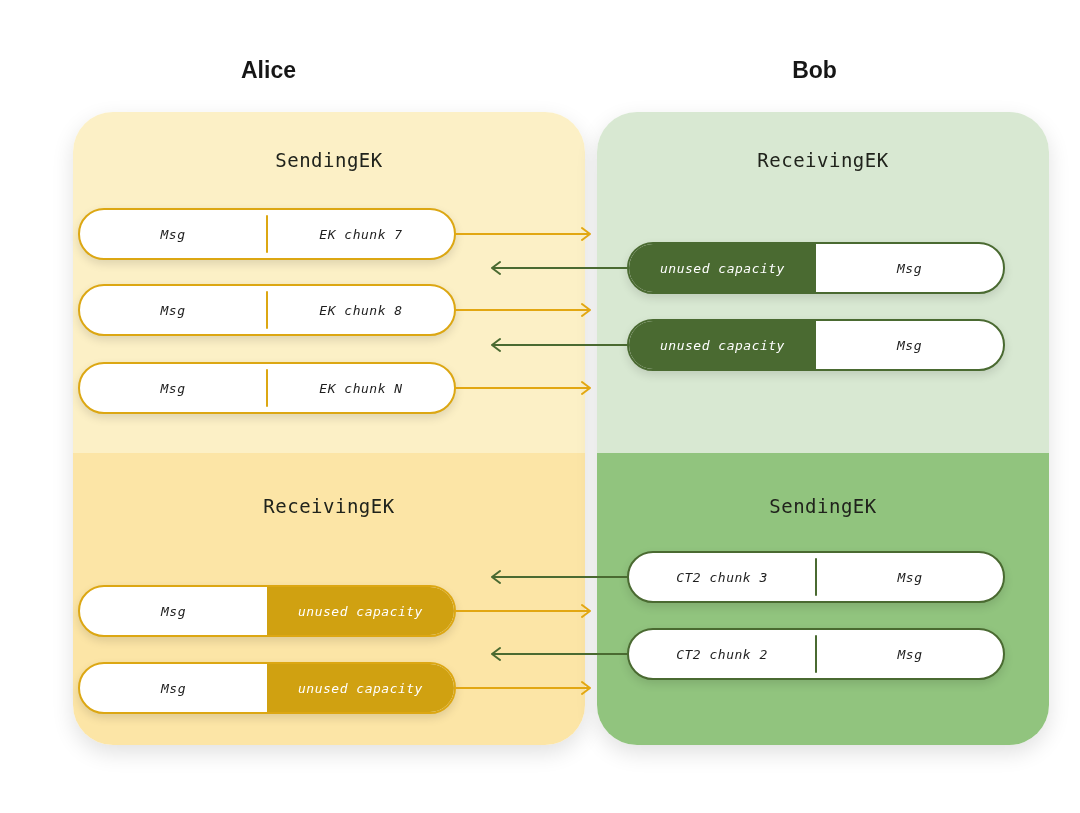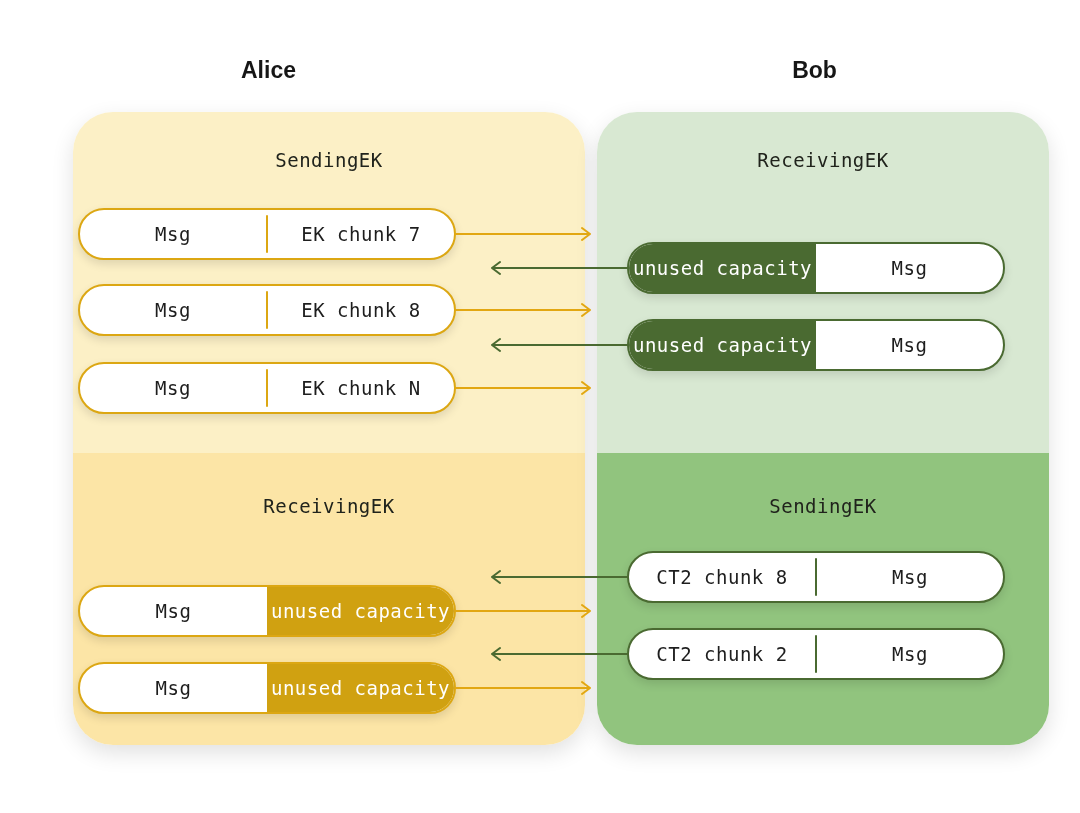--- a/index.html
+++ b/index.html
@@ -31,21 +31,21 @@
   .half.bottom .sec-label{top:42px;}
   .pill{
     position:absolute;width:378px;height:52px;border-radius:26px;box-sizing:border-box;
     display:flex;overflow:hidden;background:#fff;border:2px solid;
     box-shadow:0 4px 10px rgba(0,0,0,0.12);
   }
   .pill.gold{border-color:var(--gold-stroke,#DCA713);}
   .pill.green{border-color:var(--green-dark,#4A6A31);}
   .cell{
     flex:50 1 0;display:flex;align-items:center;justify-content:center;
-    font-size:19px;letter-spacing:0.5px;color:var(--text-dark,#1E1E1E);white-space:nowrap;
+    font-size:13px;letter-spacing:0.5px;color:var(--text-dark,#1E1E1E);white-space:nowrap;font-style:italic;
   }
   .cell.fill-gold{background:var(--gold-fill,#D0A111);color:var(--text-light,#fff);}
   .cell.fill-green{background:var(--green-dark,#4A6A31);color:var(--text-light,#fff);}
   .vdiv{flex:none;width:2px;height:38px;align-self:center;border-radius:1px;}
   .vdiv-gold{background:var(--gold-stroke,#DCA713);}
   .vdiv-green{background:var(--green-dark,#4A6A31);}
   .arrow{position:absolute;display:block;}
   .arrow.yellow{color:var(--arrow-yellow,#E2A712);}
   .arrow.green{color:var(--green-dark,#4A6A31);}
 </style>
@@ -94,21 +94,21 @@
   <div class="pill green" style="left:627px;top:242px;">
     <span class="cell fill-green">unused capacity</span>
     <span class="cell">Msg</span>
   </div>
   <div class="pill green" style="left:627px;top:319px;">
     <span class="cell fill-green">unused capacity</span>
     <span class="cell">Msg</span>
   </div>
 
   <div class="pill green" style="left:627px;top:551px;">
-    <span class="cell">CT2 chunk 8</span>
+    <span class="cell">CT2 chunk 3</span>
     <span class="vdiv vdiv-green"></span>
     <span class="cell">Msg</span>
   </div>
   <div class="pill green" style="left:627px;top:628px;">
     <span class="cell">CT2 chunk 2</span>
     <span class="vdiv vdiv-green"></span>
     <span class="cell">Msg</span>
   </div>
 
   <div class="pill gold" style="left:78px;top:585px;">

